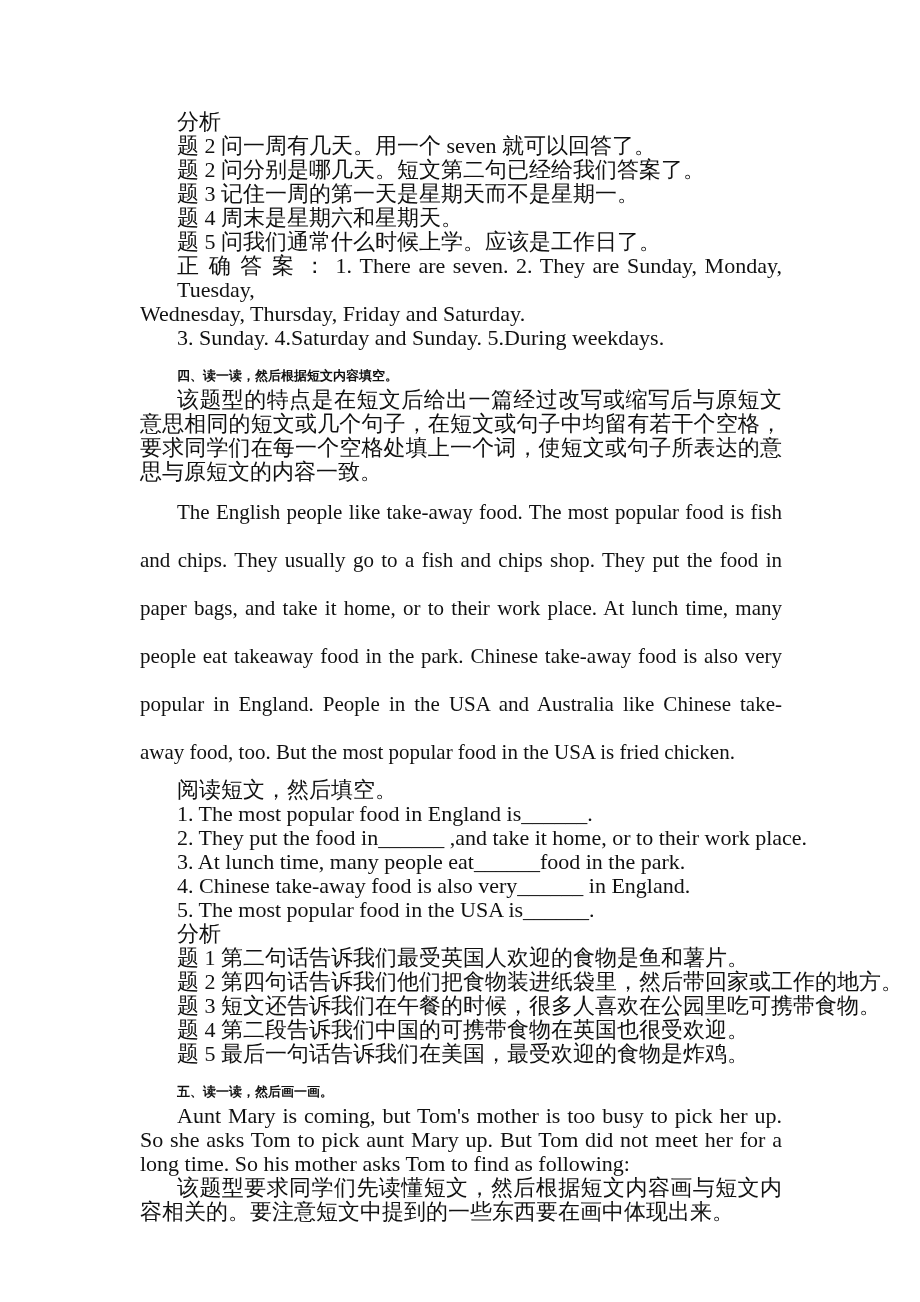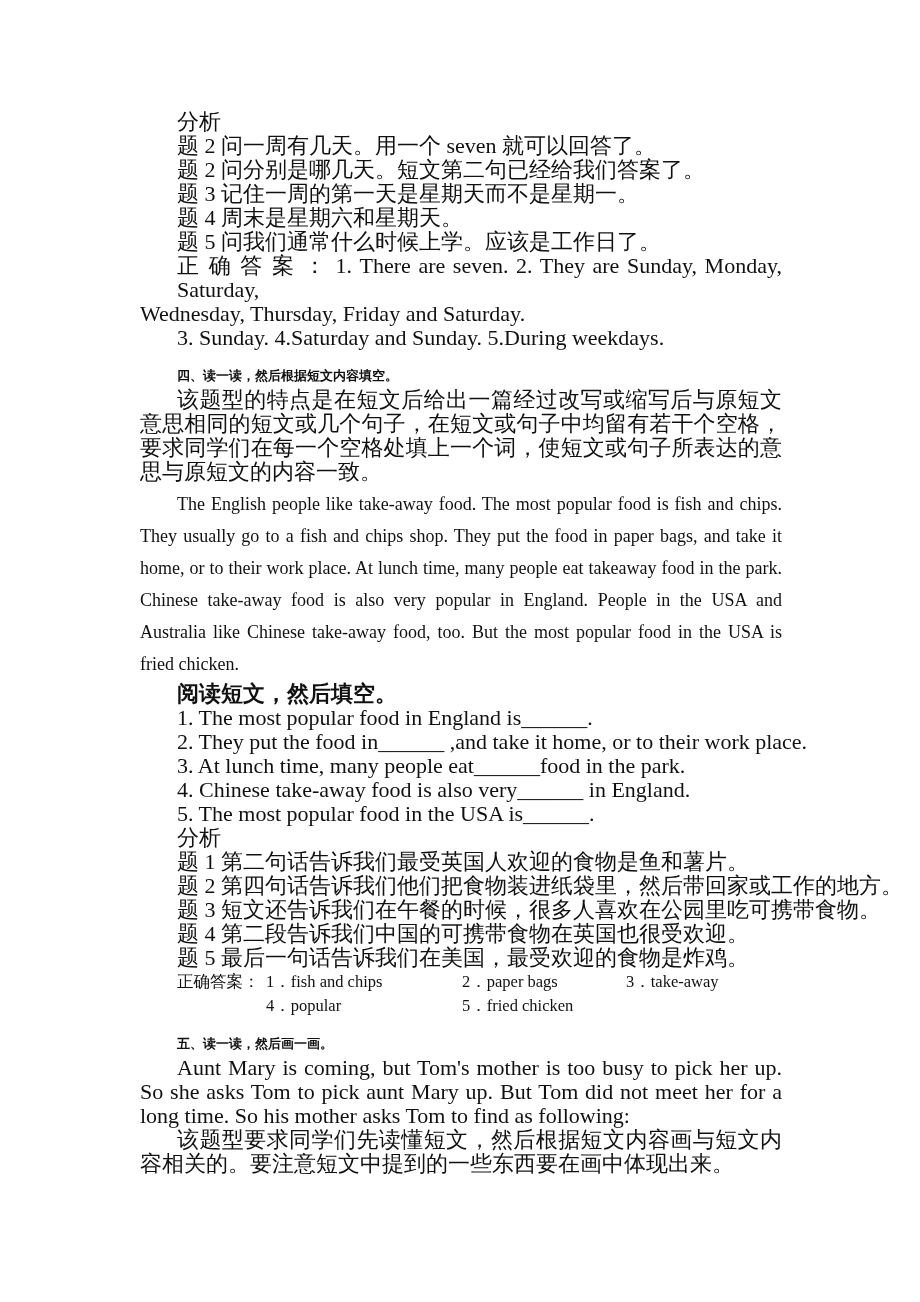--- a/index.html
+++ b/index.html
@@ -4,65 +4,57 @@
   <style>
     html, body { margin: 0; padding: 0; background: #ffffff; }
     body { width: 920px; height: 1302px; position: relative; overflow: hidden;
            font-family: "Liberation Serif", "DejaVu Serif", serif; color: #111111; }
     .page { position: absolute; left: 140px; top: 110px; width: 642px; }
     .line { font-size: 22px; line-height: 24px; white-space: nowrap; }
     .indent { padding-left: 37px; }
     .justify { white-space: normal; text-align: justify; text-align-last: justify; }
     .para { font-size: 22px; line-height: 24px; text-align: justify; text-indent: 37px; }
     .heading { font-weight: bold; font-size: 13px; line-height: 24px; padding-left: 37px; }
-    .passage { font-size: 18px; line-height: 32px; text-align: justify; text-indent: 37px; margin-top: 0px; }
+    .passage { font-size: 21px; line-height: 48px; text-align: justify; text-indent: 37px; margin-top: 0px; }
     .gap { height: 14px; }
     .answers { position: relative; font-size: 16.5px; line-height: 24px; height: 48px; }
     .answers span { position: absolute; white-space: nowrap; }
   </style>
 </head>
 <body>
 
 <div class="page">
 
   <div class="line indent">分析</div>
   <div class="line indent">题 2  问一周有几天。用一个 seven 就可以回答了。</div>
   <div class="line indent">题 2 问分别是哪几天。短文第二句已经给我们答案了。</div>
   <div class="line indent">题 3 记住一周的第一天是星期天而不是星期一。</div>
   <div class="line indent">题 4 周末是星期六和星期天。</div>
   <div class="line indent">题 5  问我们通常什么时候上学。应该是工作日了。</div>
-  <div class="line indent justify">正 确 答 案 ： 1. There are seven.     2. They are Sunday, Monday, Saturday,</div>
+  <div class="line indent justify">正 确 答 案 ： 1. There are seven.     2. They are Sunday, Monday, Tuesday,</div>
   <div class="line">Wednesday, Thursday, Friday and Saturday.</div>
   <div class="line indent">3. Sunday. 4.Saturday and Sunday.    5.During weekdays.</div>
 
   <div class="gap"></div>
 
   <div class="heading">四、读一读，然后根据短文内容填空。</div>
   <div class="para">该题型的特点是在短文后给出一篇经过改写或缩写后与原短文意思相同的短文或几个句子，在短文或句子中均留有若干个空格，要求同学们在每一个空格处填上一个词，使短文或句子所表达的意思与原短文的内容一致。</div>
   <div class="passage" style="margin-top:4px;">The English people like take-away food. The most popular food is fish and chips. They usually go to a fish and chips shop. They put the food in paper bags, and take it home, or to their work place. At lunch time, many people eat takeaway food in the park. Chinese take-away food is also very popular in England. People in the USA and Australia like Chinese take-away food,    too. But the most popular food in the USA is fried chicken.</div>
-  <div class="line indent" style="margin-top:2px;font-weight:bold;">阅读短文，然后填空。</div>
+  <div class="line indent" style="margin-top:2px;">阅读短文，然后填空。</div>
   <div class="line indent">1. The most popular food in England is______.</div>
   <div class="line indent">2. They put the food in______ ,and take it home, or to their work place.</div>
   <div class="line indent">3. At lunch time,    many people eat______food in the park.</div>
   <div class="line indent">4. Chinese take-away food is also very______ in England.</div>
   <div class="line indent">5. The most popular food in the USA is______.</div>
   <div class="line indent">分析</div>
   <div class="line indent">题 1   第二句话告诉我们最受英国人欢迎的食物是鱼和薯片。</div>
   <div class="line indent">题 2 第四句话告诉我们他们把食物装进纸袋里，然后带回家或工作的地方。</div>
   <div class="line indent">题 3 短文还告诉我们在午餐的时候，很多人喜欢在公园里吃可携带食物。</div>
   <div class="line indent">题 4 第二段告诉我们中国的可携带食物在英国也很受欢迎。</div>
   <div class="line indent">题 5 最后一句话告诉我们在美国，最受欢迎的食物是炸鸡。</div>
-  <div class="answers">
-    <span style="left:37px; top:0;">正确答案：</span>
-    <span style="left:126px; top:0;">1．fish and chips</span>
-    <span style="left:322px; top:0;">2．paper bags</span>
-    <span style="left:486px; top:0;">3．take-away</span>
-    <span style="left:126px; top:24px;">4．popular</span>
-    <span style="left:322px; top:24px;">5．fried chicken</span>
-  </div>
 
   <div class="gap"></div>
 
   <div class="heading">五、读一读，然后画一画。</div>
   <div class="para">Aunt Mary is coming, but Tom's mother is too busy to pick her up. So she asks Tom to pick aunt Mary up. But Tom did not meet her for a long time. So his mother asks Tom to find as following:</div>
   <div class="para">该题型要求同学们先读懂短文，然后根据短文内容画与短文内容相关的。要注意短文中提到的一些东西要在画中体现出来。</div>
 
 </div>
 
 </body></html>

